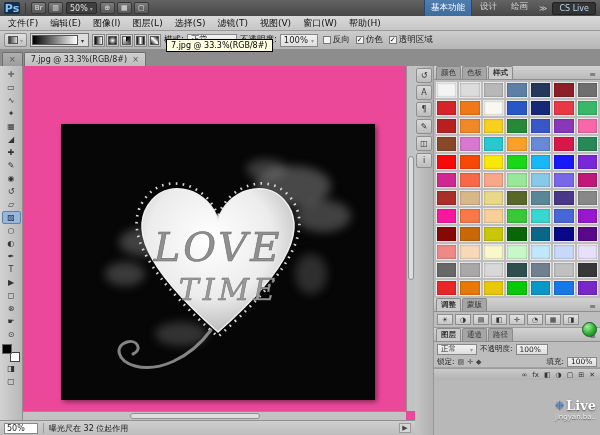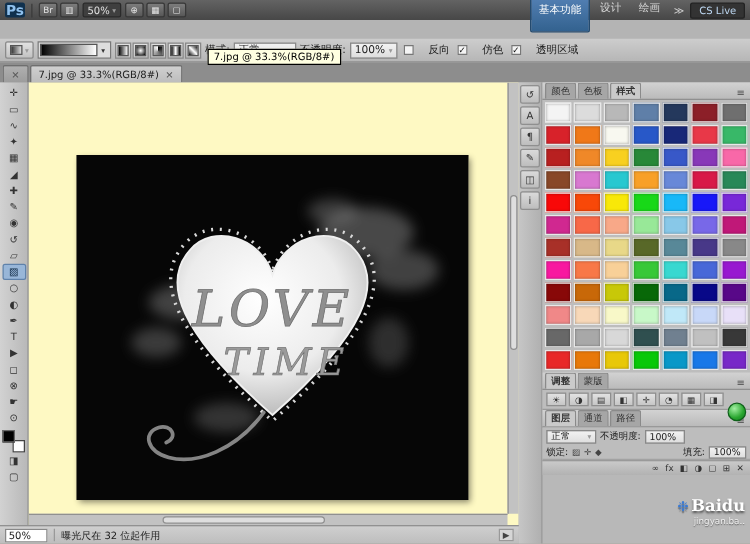--- a/index.html
+++ b/index.html
@@ -28,37 +28,37 @@
   .gradarrow{width:9px;text-align:center;font-size:6px;color:#333}
   .gtype{width:13px;height:13px;border:1px solid #888;background:linear-gradient(#e0e0e0,#c6c6c6);display:flex;align-items:center;justify-content:center}
   .gtype .gi{width:9px;height:9px;border:1px solid #555;display:block}
   .g0 .gi{background:linear-gradient(90deg,#000,#fff)}
   .g1 .gi{background:radial-gradient(circle,#fff,#000)}
   .g2 .gi{background:conic-gradient(#000,#fff)}
   .g3 .gi{background:linear-gradient(90deg,#000,#fff,#000)}
   .g4 .gi{background:linear-gradient(45deg,#000,#fff 50%,#000)}
   .olabel{color:#222;white-space:nowrap}
   .field{background:linear-gradient(#f2f2f2,#dedede);border:1px solid #888;height:13px;display:flex;align-items:center;padding:0 3px;gap:3px;white-space:nowrap}
-  .check{display:flex;align-items:center;gap:12px;white-space:nowrap}
+  .check{display:flex;align-items:center;gap:2px;white-space:nowrap}
   .cbox{width:8px;height:8px;background:#f4f4f4;border:1px solid #777;font-size:7px;line-height:7px;text-align:center;color:#111}
   .tooltip{position:absolute;left:166px;top:39px;background:#ffffe1;border:1px solid #000;padding:1px 4px;font-size:8px;z-index:60;white-space:nowrap;color:#000}
   
   .doctabs{position:absolute;top:50px;left:0;right:0;height:16px;background:#8d8d8d;display:flex;align-items:flex-end;padding:2px 2px 0}
   .dtab{display:flex;align-items:center;gap:5px;padding:1px 6px;font-size:8px;background:linear-gradient(#b0b0b0,#9c9c9c);border:1px solid #6f6f6f;border-bottom:none;border-radius:2px 2px 0 0;margin-right:1px;color:#222;height:14px;white-space:nowrap}
   .dtab.active{background:linear-gradient(#d0d0d0,#bdbdbd)}
   .dtab .x{color:#555;font-size:8px}
   
   .toolbar{position:absolute;left:0;top:66px;width:23px;bottom:15px;background:linear-gradient(90deg,#d2d2d2,#b8b8b8);border-right:1px solid #8d8d8d;display:flex;flex-direction:column;align-items:center;padding-top:2px}
   .tool{width:19px;height:13px;display:flex;align-items:center;justify-content:center;font-size:8px;color:#333;border-radius:2px;flex:none}
   .tool.active{background:#98b6d8;border:1px solid #5f82ab;color:#102a45}
   .fgbg{position:relative;width:18px;height:18px;margin-top:3px;flex:none}
   .fgsw{position:absolute;left:0;top:0;width:10px;height:10px;background:#000;border:1px solid #666;z-index:2}
   .bgsw{position:absolute;right:0;bottom:0;width:10px;height:10px;background:#fff;border:1px solid #444}
   
-  .canvas{position:absolute;left:23px;top:66px;right:185px;bottom:15px;background:#fef9c3;overflow:hidden}
+  .canvas{position:absolute;left:23px;top:66px;right:185px;bottom:15px;background:#ec4899;overflow:hidden}
   .image{position:absolute;left:38px;top:58px;width:314px;height:276px;box-shadow:2px 2px 5px rgba(0,0,0,.45)}
   .image svg{display:block;width:100%;height:100%}
   .hscroll{position:absolute;left:0;right:9px;bottom:0;height:9px;background:#c2c2c2;border-top:1px solid #909090}
   .hthumb{position:absolute;left:28%;width:34%;top:1px;bottom:1px;background:#dedede;border:1px solid #8f8f8f;border-radius:3px}
   .vscroll{position:absolute;right:0;top:0;bottom:9px;width:9px;background:#c2c2c2;border-left:1px solid #909090}
   .vthumb{position:absolute;top:26%;height:36%;left:1px;right:1px;background:#dedede;border:1px solid #8f8f8f;border-radius:3px}
   
   .dock{position:absolute;right:0;top:66px;width:185px;bottom:0;display:flex;background:#b8b8b8}
   .strip{width:19px;border-right:1px solid #979797;display:flex;flex-direction:column;align-items:center;padding-top:2px;gap:2px;background:linear-gradient(90deg,#c6c6c6,#b0b0b0)}
   .strip-btn{width:16px;height:15px;background:linear-gradient(#dadada,#bdbdbd);border:1px solid #8f8f8f;border-radius:2px;font-size:8px;display:flex;align-items:center;justify-content:center;color:#333;flex:none}
@@ -119,20 +119,31 @@
       <span style="display:flex;gap:2px">
           <span class="ws active">基本功能</span>
           <span class="ws">设计</span>
           <span class="ws">绘画</span>
         </span>
       <span class="ovf">≫</span>
       <span class="cslive">CS Live</span>
     </div>
   </div>
 
+  <div class="menubar">
+      <span class="menu-item">文件(F)</span>
+      <span class="menu-item">编辑(E)</span>
+      <span class="menu-item">图像(I)</span>
+      <span class="menu-item">图层(L)</span>
+      <span class="menu-item">选择(S)</span>
+      <span class="menu-item">滤镜(T)</span>
+      <span class="menu-item">视图(V)</span>
+      <span class="menu-item">窗口(W)</span>
+      <span class="menu-item">帮助(H)</span>
+    </div>
 
   <div class="optionsbar">
     <div class="toolpreset">
       <span style="background:linear-gradient(90deg,#333,#ddd);width:10px;height:8px;border:1px solid #555;display:block"></span>
       <span class="dd-arrow">▾</span>
     </div>
     <div class="gradpick">
       <span class="gradpreview"></span>
       <span class="gradarrow">▾</span>
     </div>
@@ -432,18 +443,18 @@
     </div>
     <div class="ssep"></div>
     <span>曝光尺在 32 位起作用</span>
     <div class="sarrow">▶</div>
   </div>
 
   <div class="greenball"></div>
   <div class="watermark">
     <div class="wm-top">
       <span class="wm-paw">❉</span>
-      <span class="wm-brand">Baidu</span>
+      <span class="wm-brand">Live</span>
     </div>
     <div class="wm-sub">jingyan.ba..</div>
   </div>
 
 </div>
 
 </body></html>

